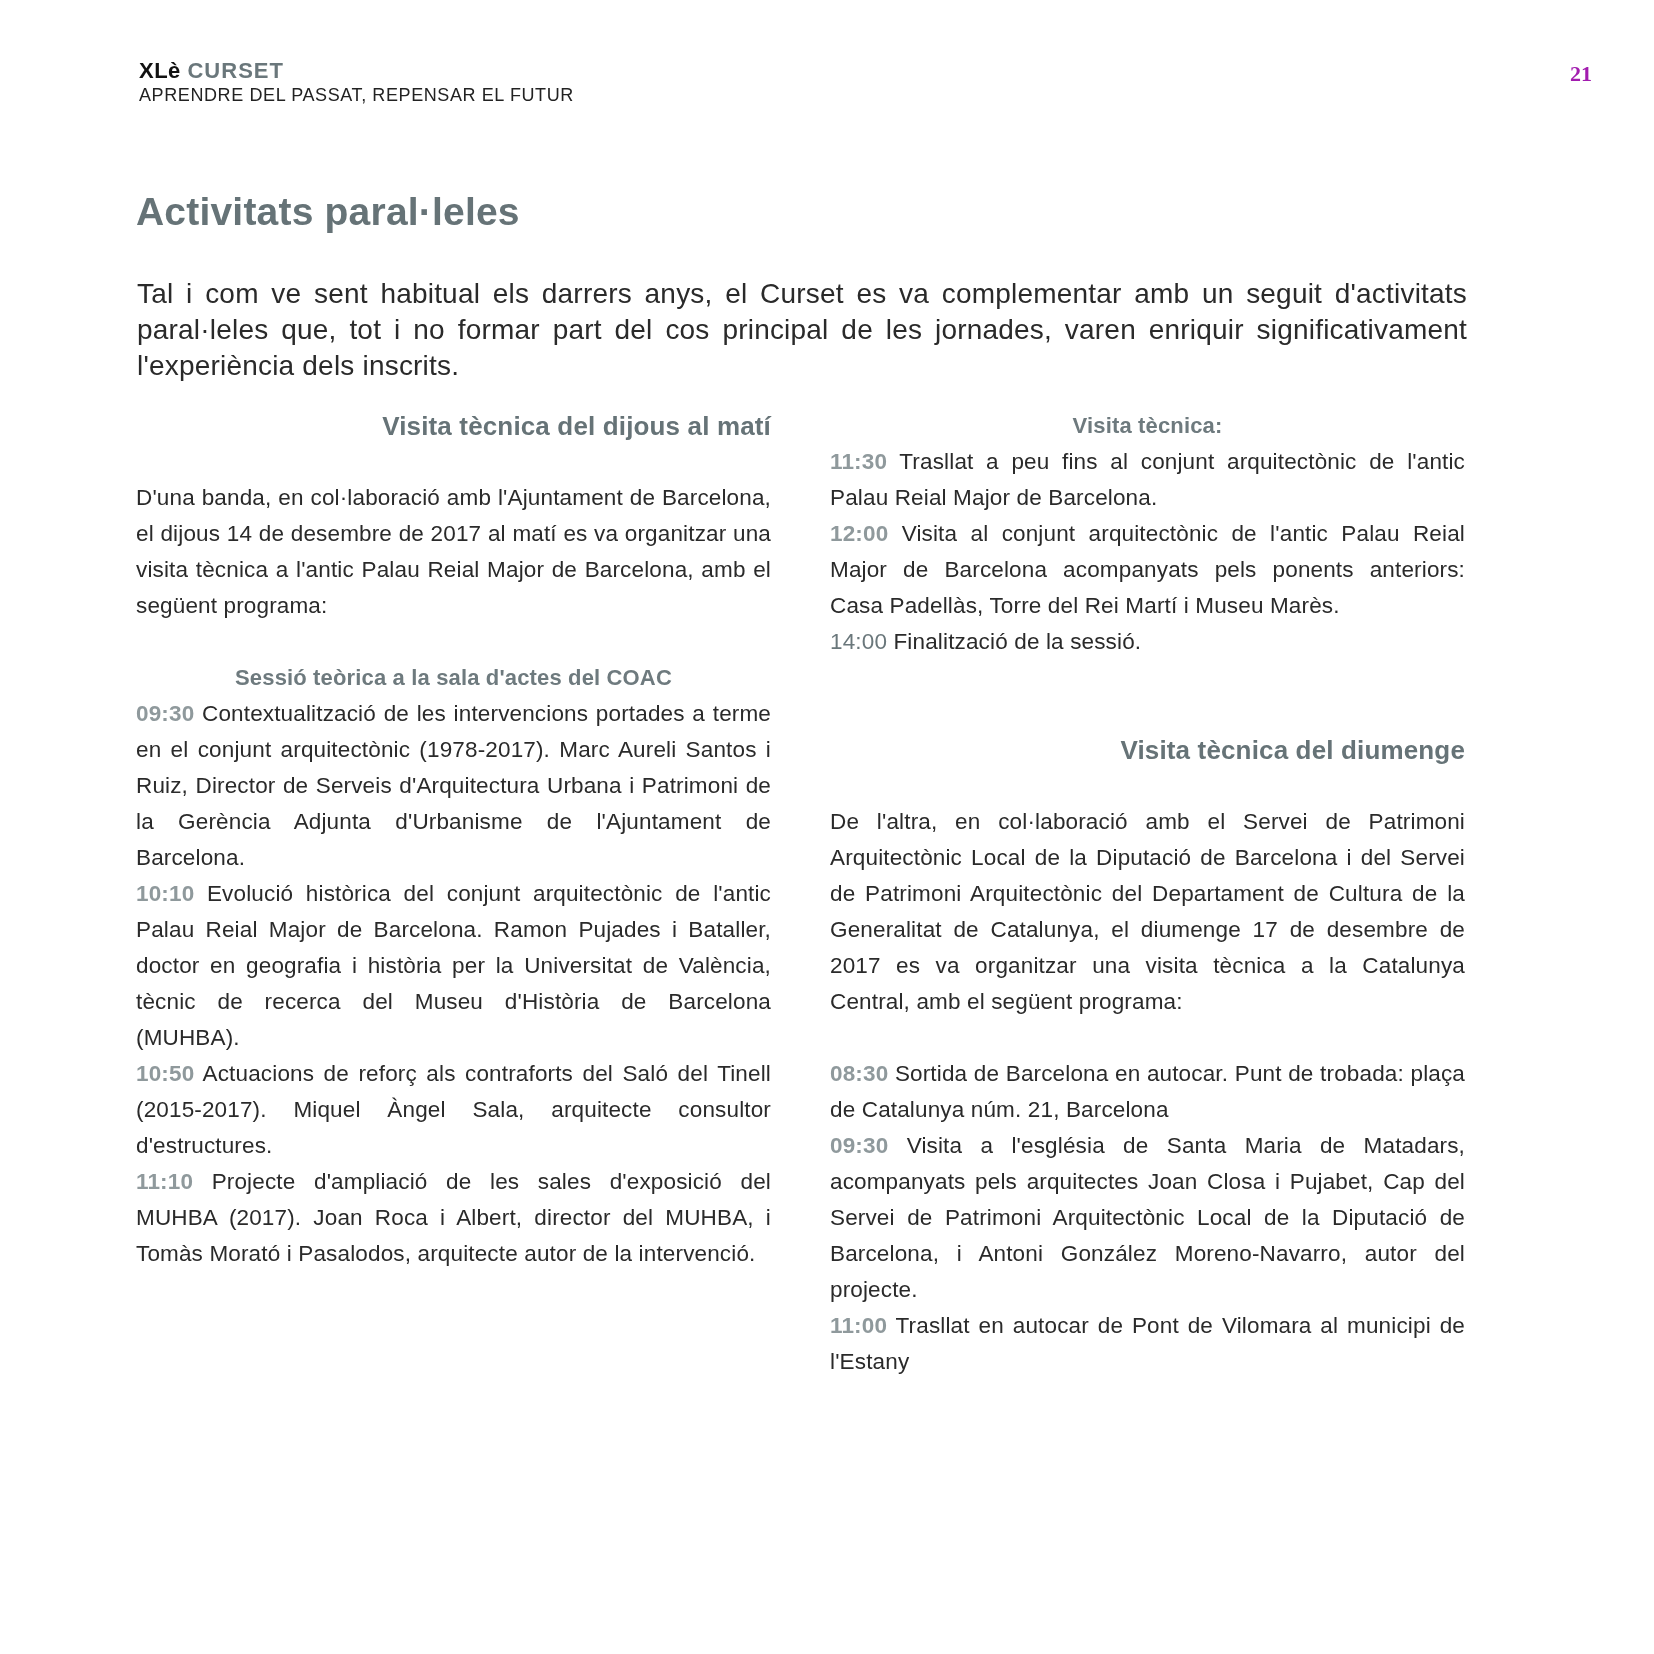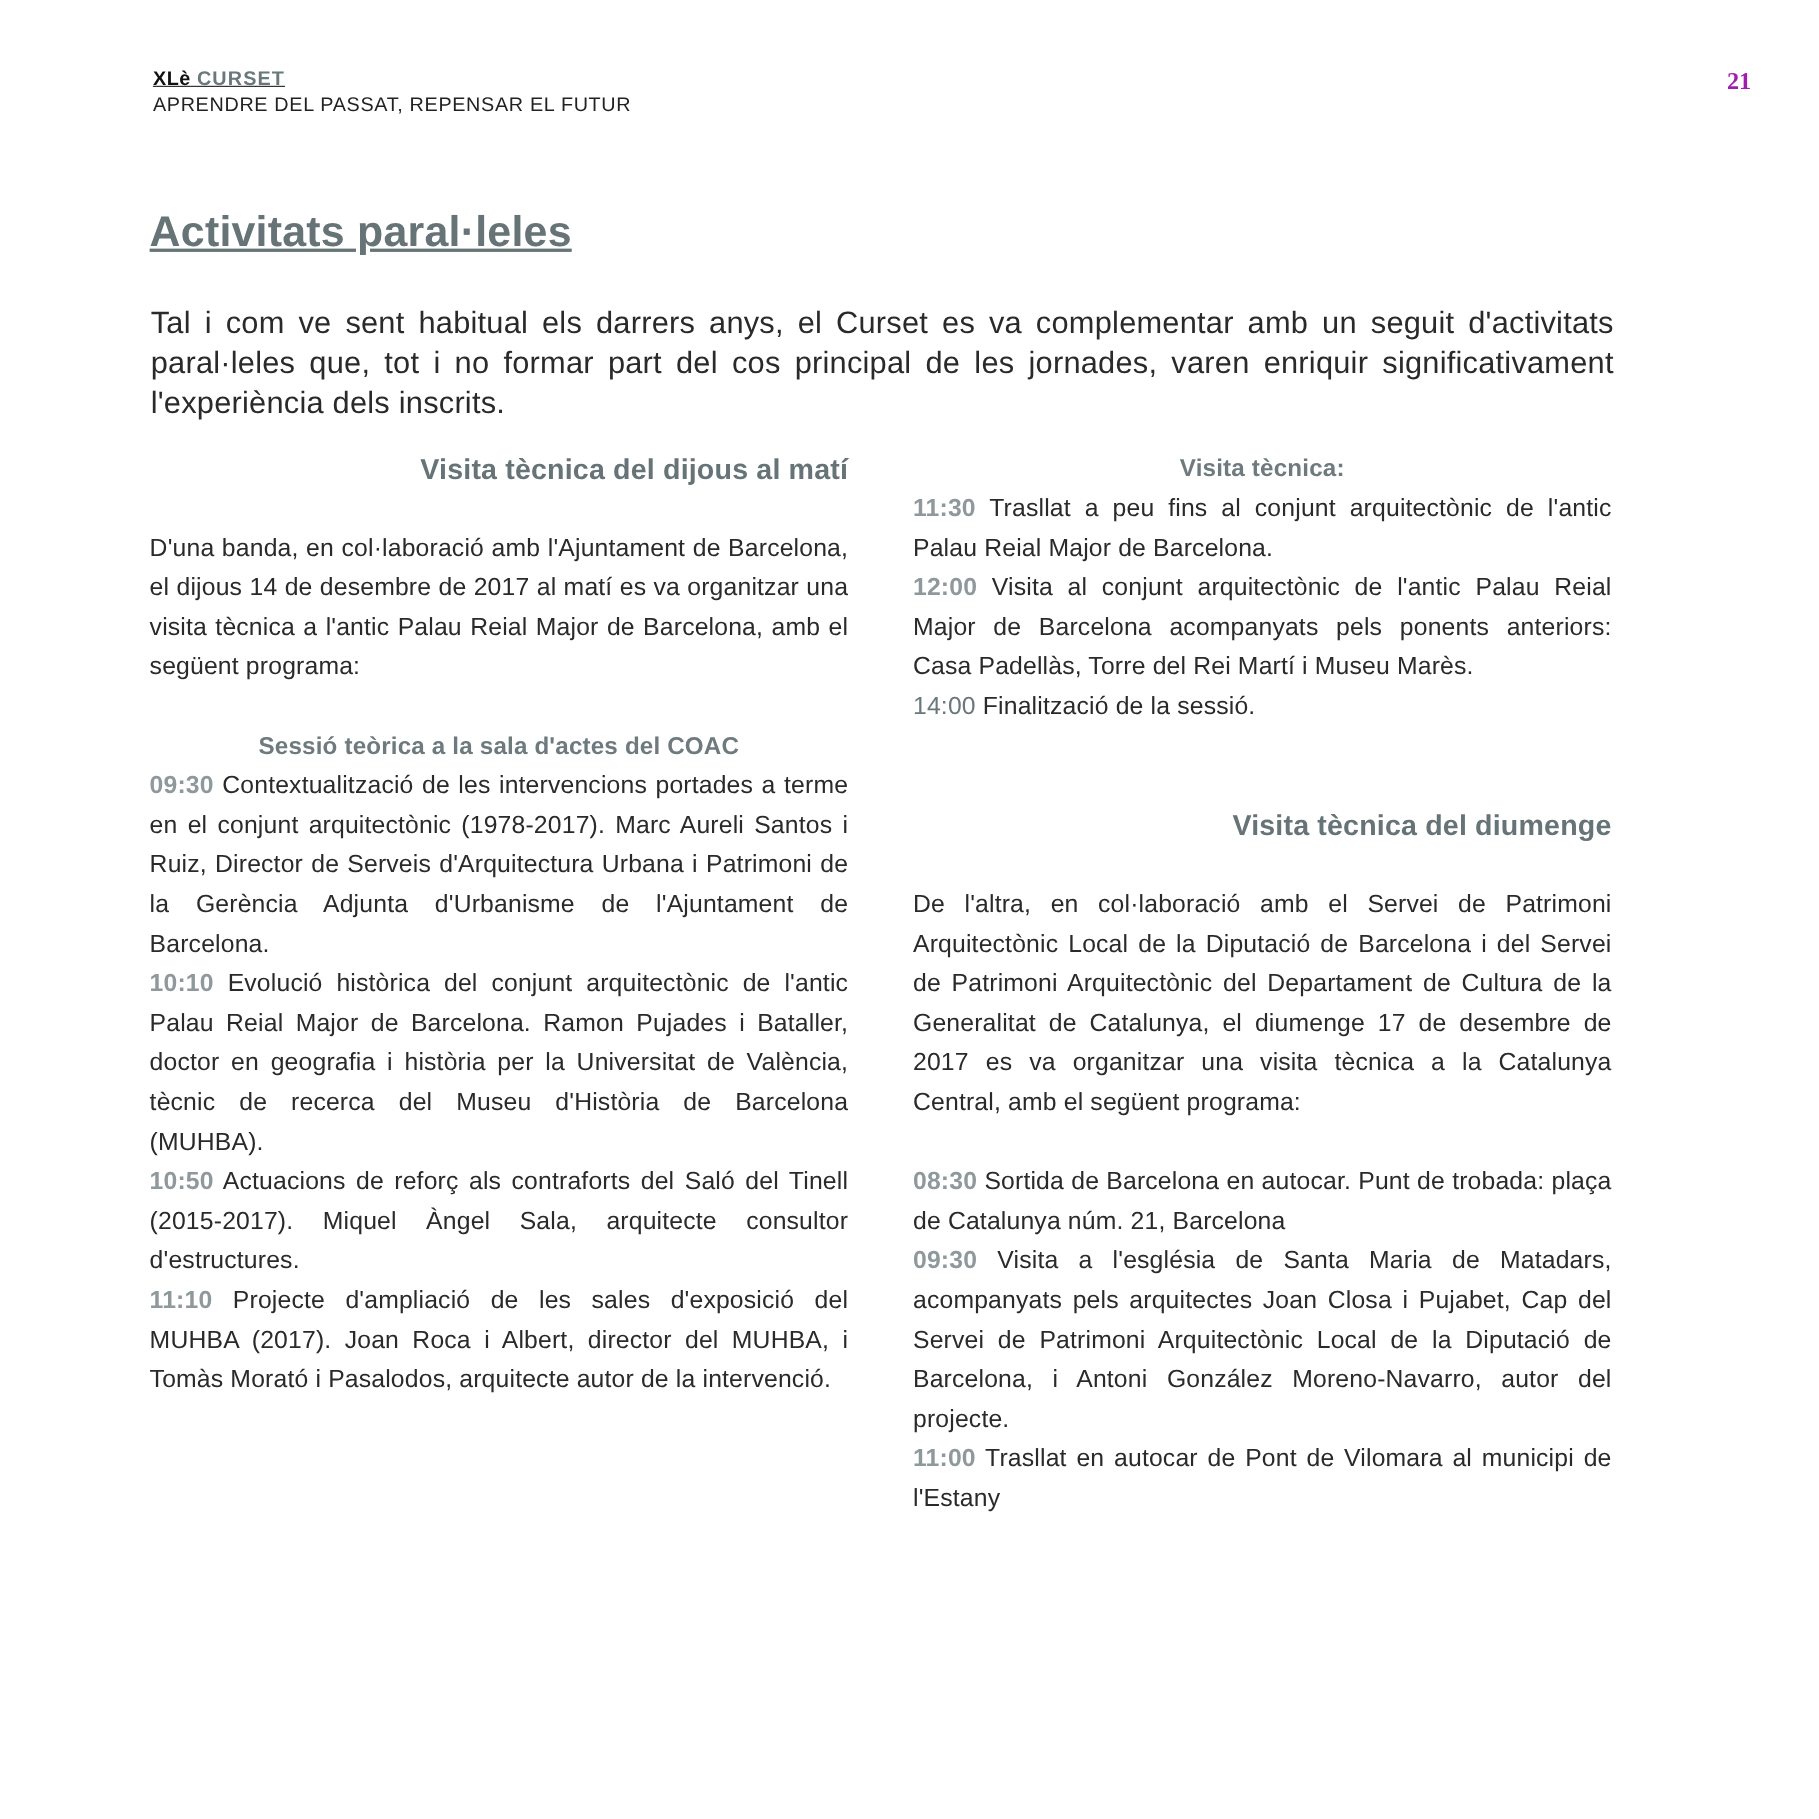--- a/index.html
+++ b/index.html
@@ -2,29 +2,29 @@
 <html><head>
 <meta charset="utf-8">
 <style>
   html, body { margin: 0; padding: 0; background: #ffffff; }
   body {
     width: 1654px; height: 1654px; position: relative; overflow: hidden;
     font-family: "Liberation Sans", "DejaVu Sans", sans-serif;
     color: #1e1e1e;
   }
   .header { position: absolute; left: 139px; top: 60px; }
-  .header .line1 { font-size: 18px; font-weight: bold; letter-spacing: 0.5px; line-height: 22px; text-decoration: underline; }
+  .header .line1 { font-size: 22px; font-weight: bold; letter-spacing: 0.5px; line-height: 22px; }
   .header .line1 .xle { color: #111; }
   .header .line1 .curset { color: #6a777b; letter-spacing: 1px; }
   .header .line2 { font-size: 18px; letter-spacing: 0.6px; line-height: 26px; color: #222; }
   .page-number { position: absolute; right: 62px; top: 61px; font-size: 22px; font-weight: bold; color: #a21caf; font-family: Liberation Serif, serif; }
 
   .title {
     position: absolute; left: 136px; top: 190px;
-    font-size: 39px; font-weight: bold; color: #667377; letter-spacing: 0.2px; margin: 0; text-decoration: underline;
+    font-size: 39px; font-weight: bold; color: #667377; letter-spacing: 0.2px; margin: 0;
   }
   .intro {
     position: absolute; left: 137px; top: 276px; width: 1330px;
     font-size: 28px; line-height: 36px; color: #2a2a2a; letter-spacing: 0.2px; margin: 0;
     text-align: justify;
   }
 
   .col { position: absolute; width: 635px; font-size: 22.5px; line-height: 36px; color: #2a2a2a; letter-spacing: 0.15px; }
   .col-left { left: 136px; top: 408px; }
   .col-right { left: 830px; top: 408px; }

